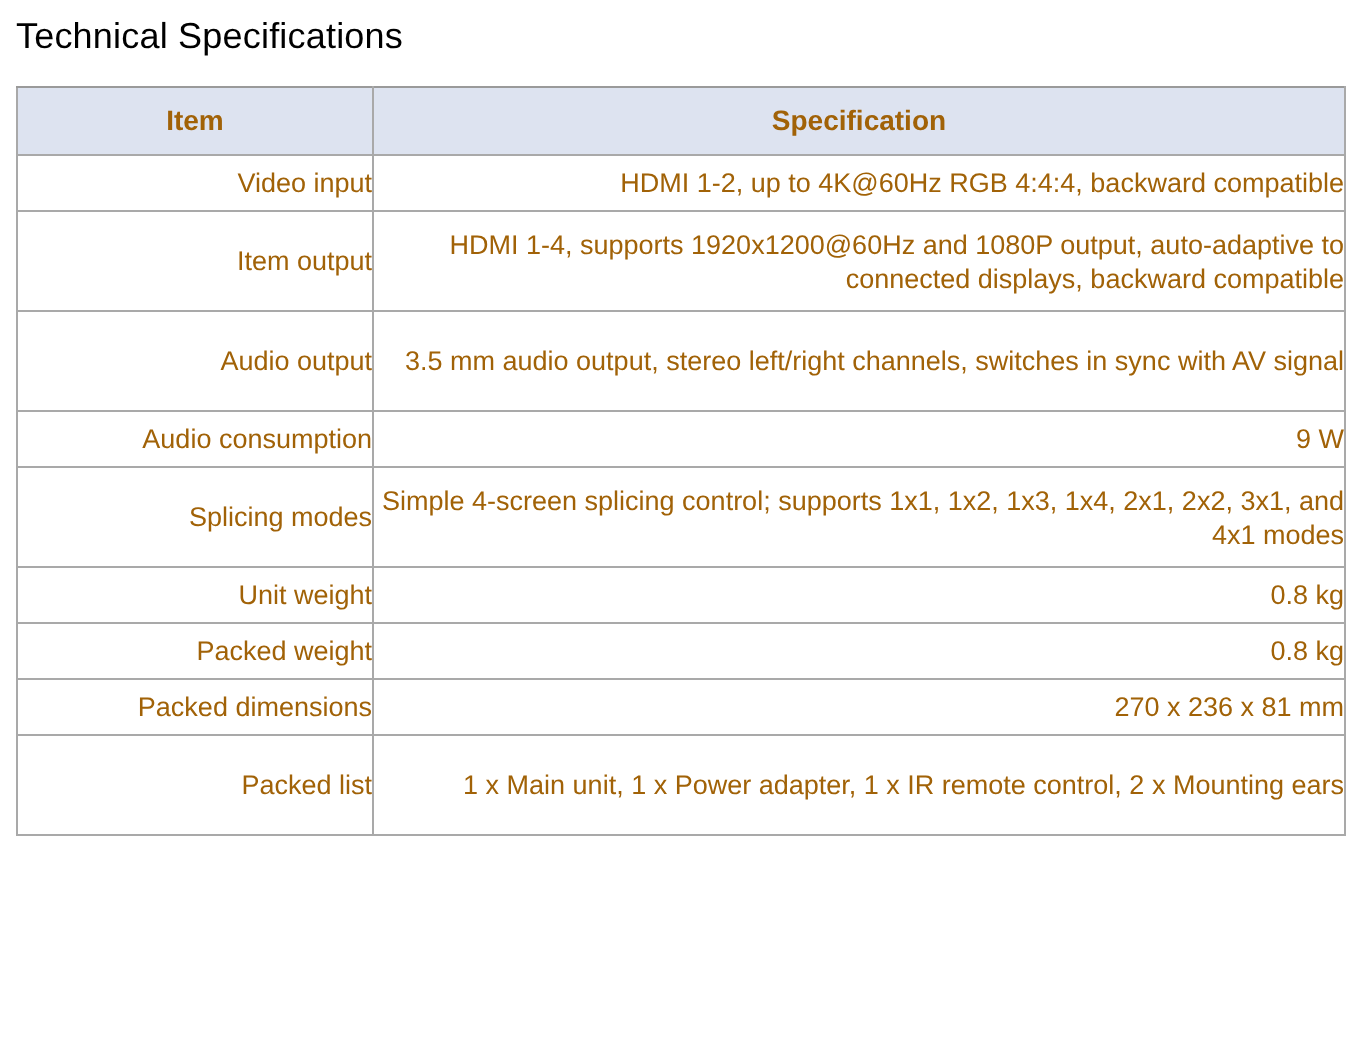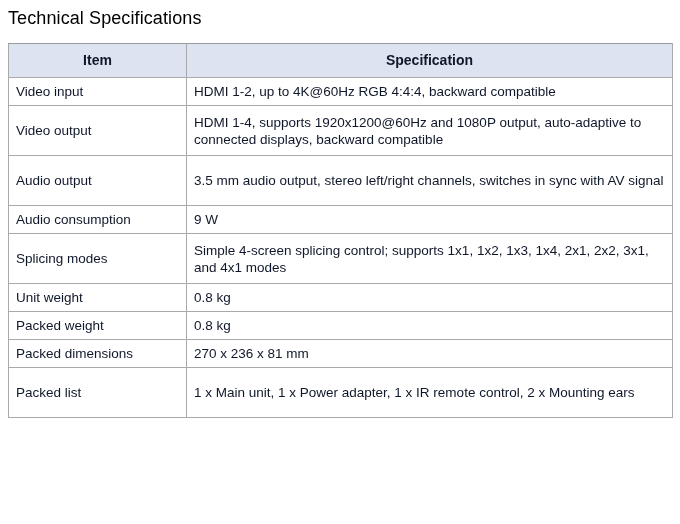--- a/index.html
+++ b/index.html
@@ -51,37 +51,37 @@
 
   table.spec-table col.col-item { width: 178px; }
   table.spec-table col.col-spec { width: 486px; }
 
   table.spec-table th,
   table.spec-table td {
     border: 1px solid #a9a9a9;
     vertical-align: middle;
     font-size: 13.5px;
     line-height: 17px;
-    color: #0f172a;
+    color: #a16207;
   }
 
   table.spec-table thead th {
     background: #dde3f0;
     font-weight: bold;
     text-align: center;
     height: 27px;
     padding: 3px 6px;
     border-top: 1px solid #9a9a9a;
     border-bottom: 1px solid #a9a9a9;
     font-size: 14px;
   }
 
   table.spec-table tbody td {
-    padding: 5px 7px;
-    text-align: left;
+    padding: 5px 0;
+    text-align: right;
   }
 
   table.spec-table tbody td.cell-item {
     white-space: nowrap;
   }
 
   table.spec-table tbody tr.row-1line td {
     height: 17px;
   }
 
@@ -111,21 +111,21 @@
           <th>Item</th>
           <th>Specification</th>
         </tr>
       </thead>
       <tbody id="spec-table-body">
       <tr class="row-1line">
             <td class="cell-item">Video input</td>
             <td class="cell-spec">HDMI 1-2, up to 4K@60Hz RGB 4:4:4, backward compatible</td>
           </tr>
           <tr class="row-2line">
-            <td class="cell-item">Video output</td>
+            <td class="cell-item">Item output</td>
             <td class="cell-spec">HDMI 1-4, supports 1920x1200@60Hz and 1080P output, auto-adaptive to connected displays, backward compatible</td>
           </tr>
           <tr class="row-2line">
             <td class="cell-item">Audio output</td>
             <td class="cell-spec">3.5 mm audio output, stereo left/right channels, switches in sync with AV signal</td>
           </tr>
           <tr class="row-1line">
             <td class="cell-item">Audio consumption</td>
             <td class="cell-spec">9 W</td>
           </tr>

